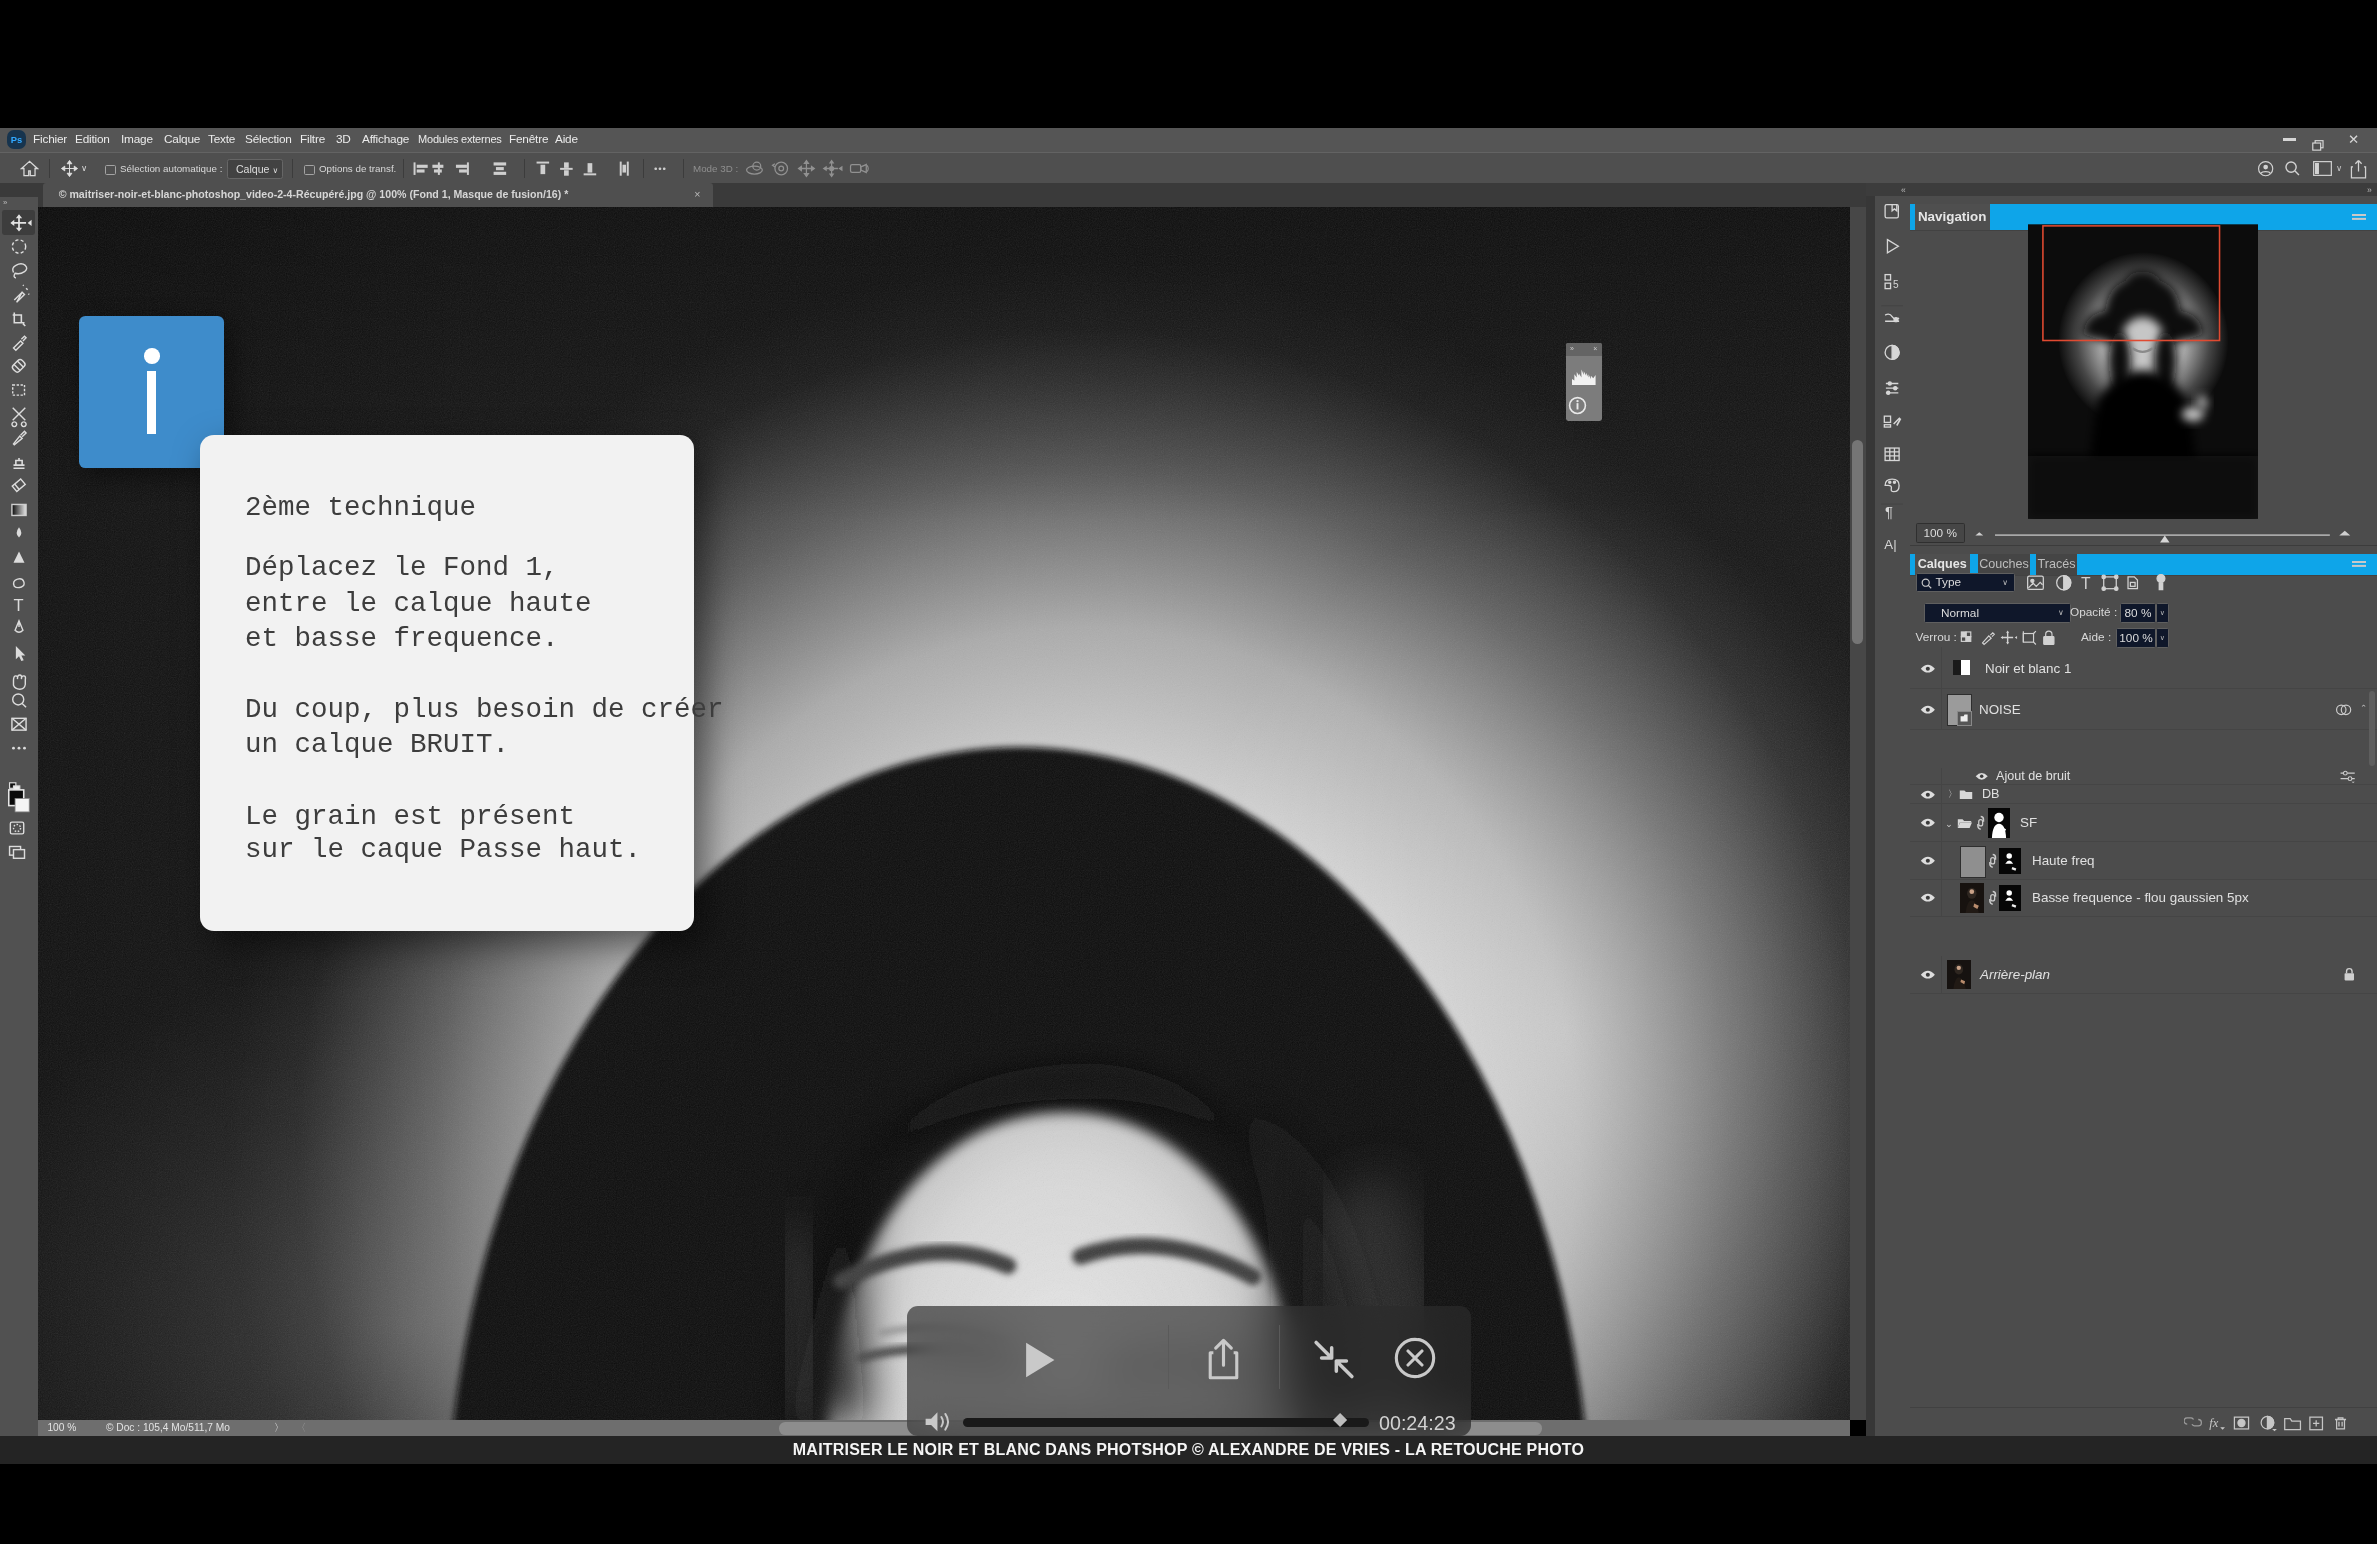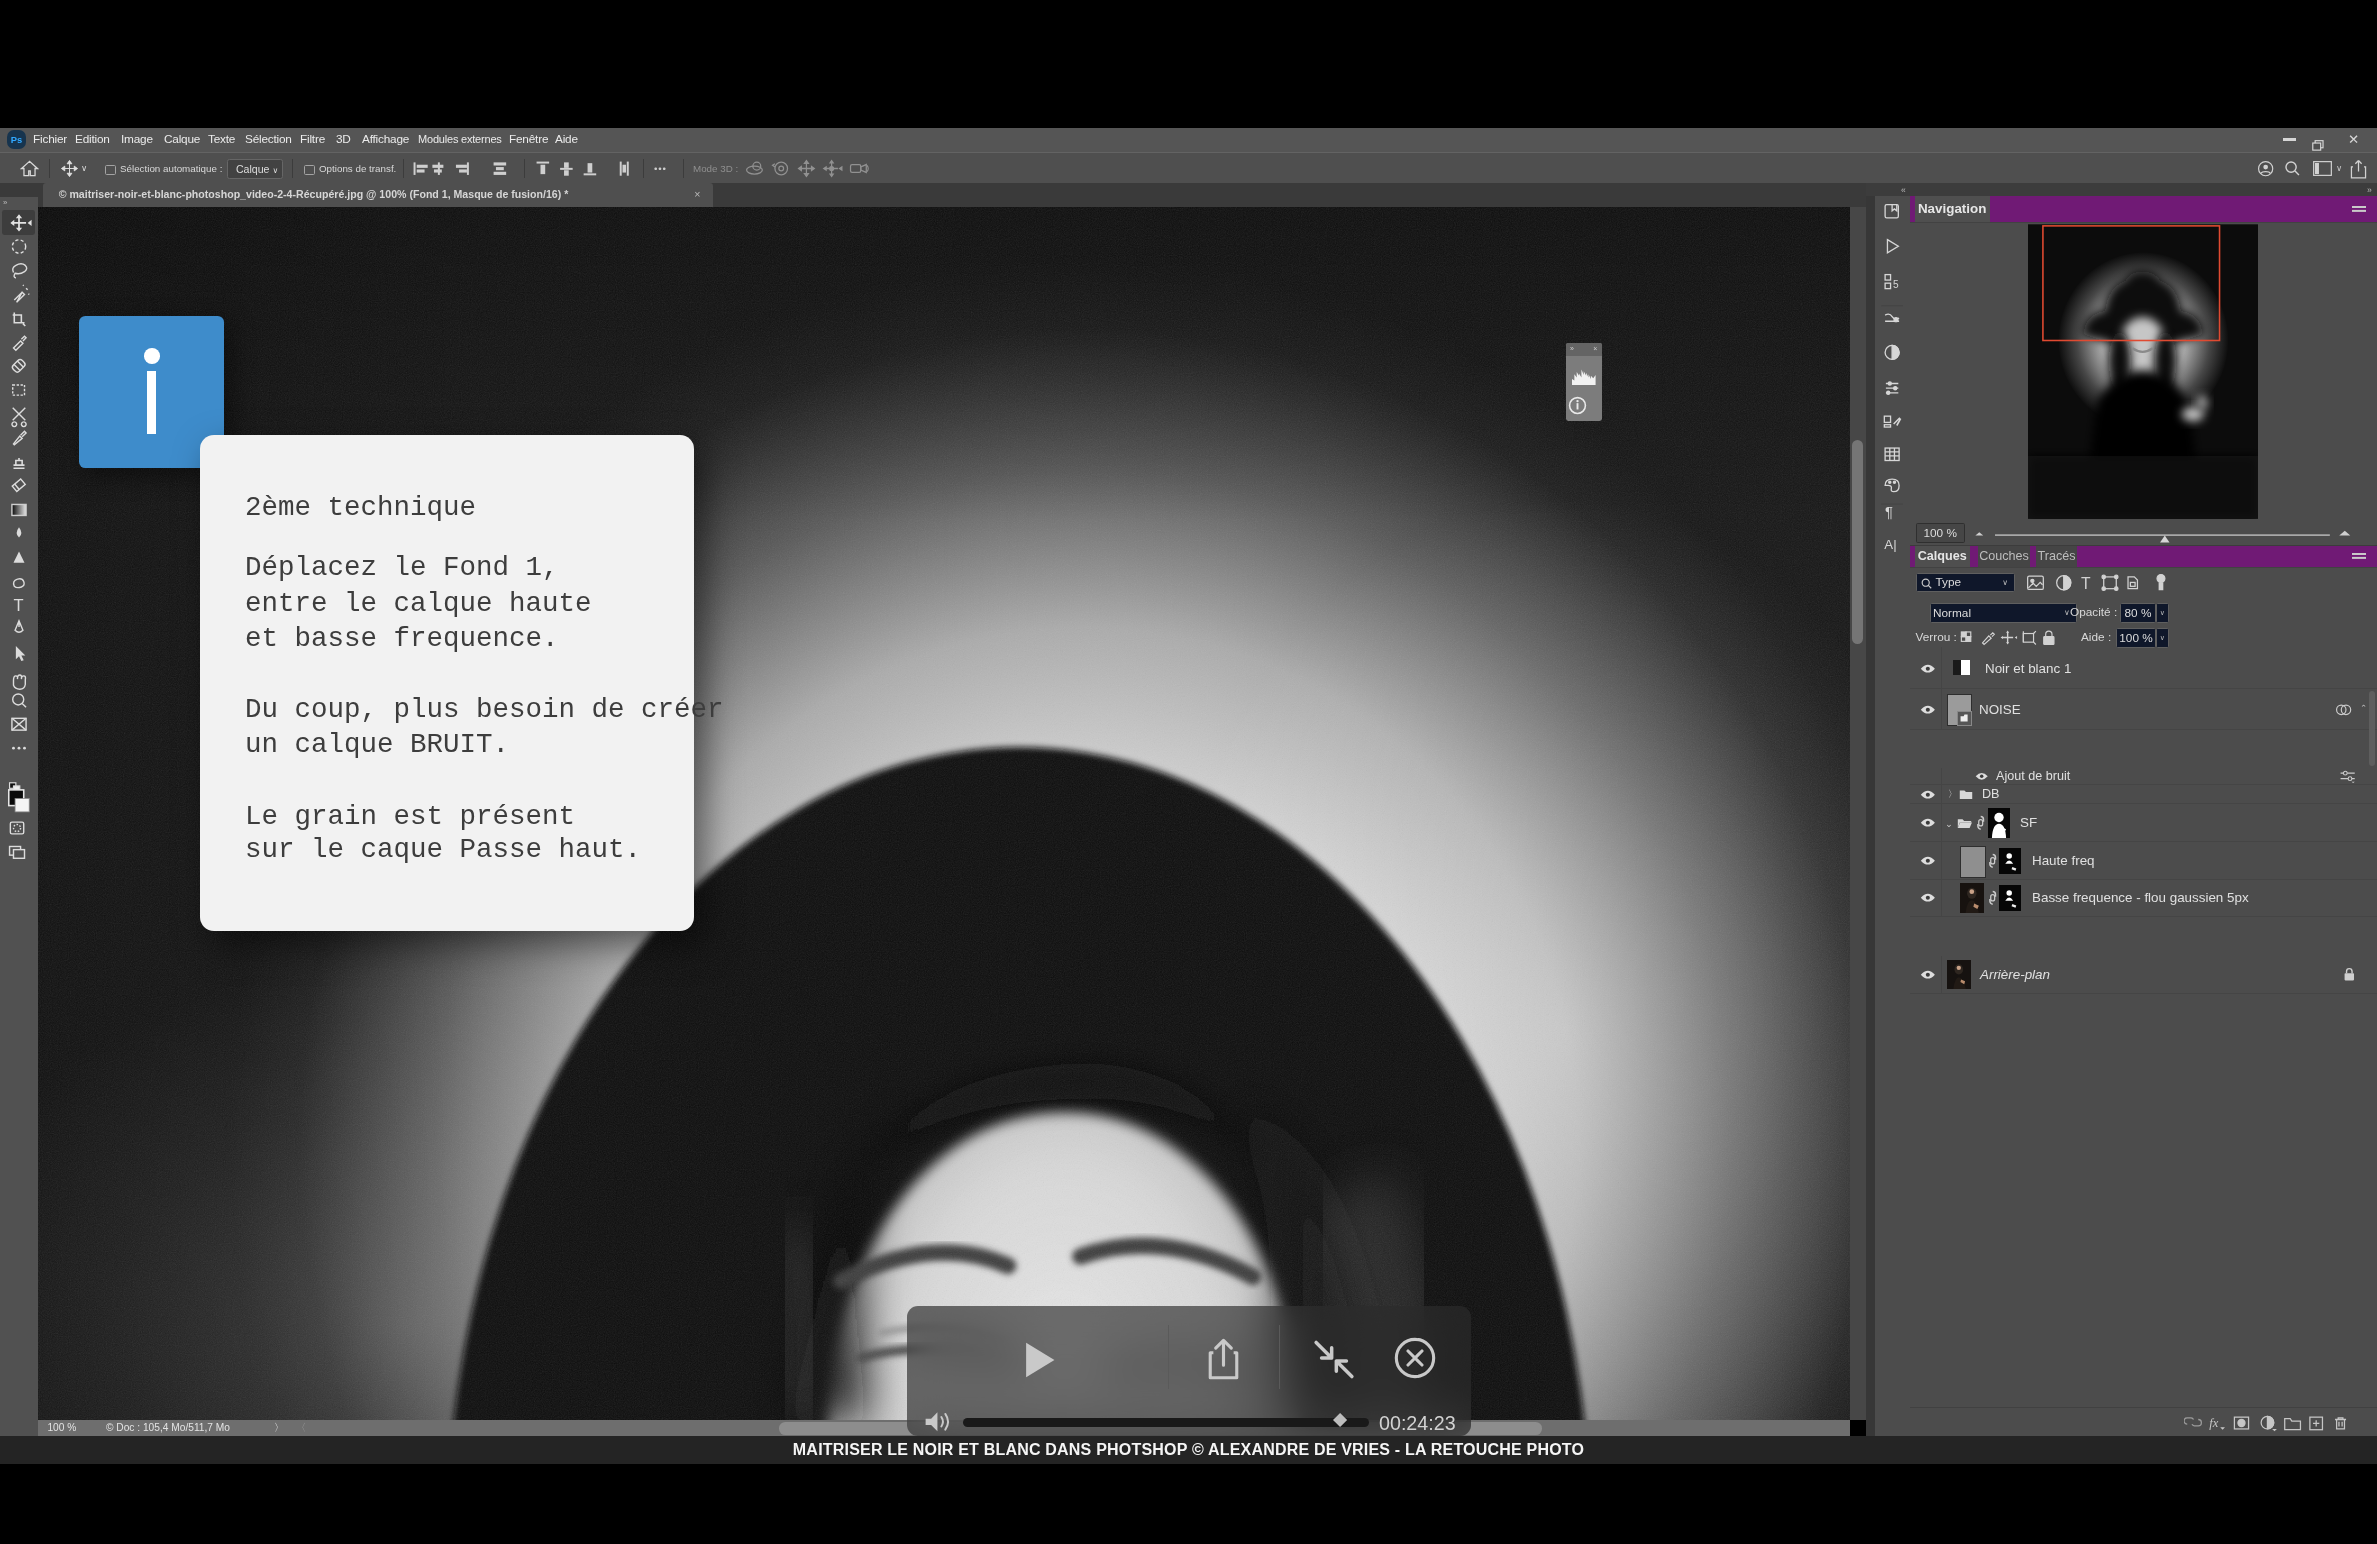--- a/index.html
+++ b/index.html
@@ -30,21 +30,21 @@
 
 #statusbar{left:38px;top:1420px;width:1812px;height:16.5px;background:#6e6e6e;}
 #hthumb{position:absolute;left:741px;top:1.6px;width:763px;height:13.4px;background:#8d8d8d;border-radius:6.3px;}
 #statusbar .st{position:absolute;top:0;line-height:16.5px;font-size:10.2px;color:#e3e3e3;}
 
 #captionbar{left:0;top:1436px;width:2377px;height:28px;background:#242424;color:#f5f5f5;font-size:16px;font-weight:bold;text-align:center;line-height:28px;letter-spacing:0.2px;}
 #blackbottom{left:0;top:1465px;width:2377px;height:79px;background:#000;}
 
 #rpanestrip{left:1875px;top:186px;width:35px;height:1250px;background:#4c4c4c;}
 #rpanel{left:1910px;top:186px;width:467px;height:1250px;background:#4c4c4c;}
-.ptabstrip{position:absolute;left:0;width:467px;background:#701a75;}
+.ptabstrip{position:absolute;left:0;width:467px;background:#0ea5e9;margin-top:8px;}
 .ptab{position:absolute;top:0;background:#4f4f4f;color:#e6e6e6;text-align:center;}
 .ptxt{color:#d8d8d8;}
 .inbox{position:absolute;background:#0f172a;border:0.8px solid #5f5f5f;border-radius:1.6px;color:#dcdcdc;box-sizing:border-box;}
 .lrow{position:absolute;left:0;width:467px;border-bottom:0.8px solid #454545;box-sizing:border-box;}
 .eye{position:absolute;width:15.7px;height:9.4px;}
 .lname{position:absolute;color:#e0e0e0;font-size:13.4px;white-space:nowrap;}
 
 #player{left:907px;top:1306px;width:564px;height:130px;background:rgba(44,44,44,0.66);backdrop-filter:blur(22px);border-radius:11px;}
 #player .vsep{position:absolute;top:19px;width:0.8px;height:64px;background:#5a5a5a;}
 #ptime{position:absolute;left:472px;top:106px;color:#d2d2d2;font-size:19.7px;}
@@ -479,21 +479,21 @@
           <path d="M130 20v-15h8l4 4v11z"></path>
           <rect x="133" y="12" width="6" height="5"></rect>
         </g>
       <g>
           <circle cx="172" cy="7" r="5" fill="#d2d2d2"></circle>
           <rect x="169" y="12" width="6" height="10" fill="#d2d2d2" stroke="none"></rect>
         </g>
     </g>
   </svg>
 
-  <div class="inbox" style="left:20px;top:417px;width:147px;height:19.7px;font-size:11.8px;line-height:18px;padding-left:2px">Normal<span style="position:absolute;right:6.3px;font-size:7.9px;color:#bbb">∨</span></div>
+  <div class="inbox" style="left:14px;top:417px;width:147px;height:19.7px;font-size:11.8px;line-height:18px;padding-left:16px">Normal<span style="position:absolute;right:6.3px;font-size:7.9px;color:#bbb">∨</span></div>
   <div class="ptxt" style="position:absolute;left:160px;top:417px;font-size:11.8px;line-height:19.7px">Opacité :</div>
   <div class="inbox" style="left:210px;top:417px;width:36px;height:19.7px;font-size:11.8px;line-height:18px;text-align:center">80 %</div>
   <div class="inbox" style="left:246px;top:417px;width:12.6px;height:19.7px;font-size:7px;line-height:18px;text-align:center;color:#bbb">∨</div>
 
   <div class="ptxt" style="position:absolute;left:5.5px;top:442px;font-size:11.8px;line-height:19.7px">Verrou :</div>
   <svg style="position:absolute;left:49px;top:442px" width="102" height="19.7" viewBox="0 0 130 25">
     <g stroke="#d2d2d2" fill="none" stroke-width="1.5">
       <g>
           <rect x="3" y="5" width="6" height="6" fill="#d2d2d2"></rect>
           <rect x="9" y="11" width="6" height="6" fill="#d2d2d2"></rect>

